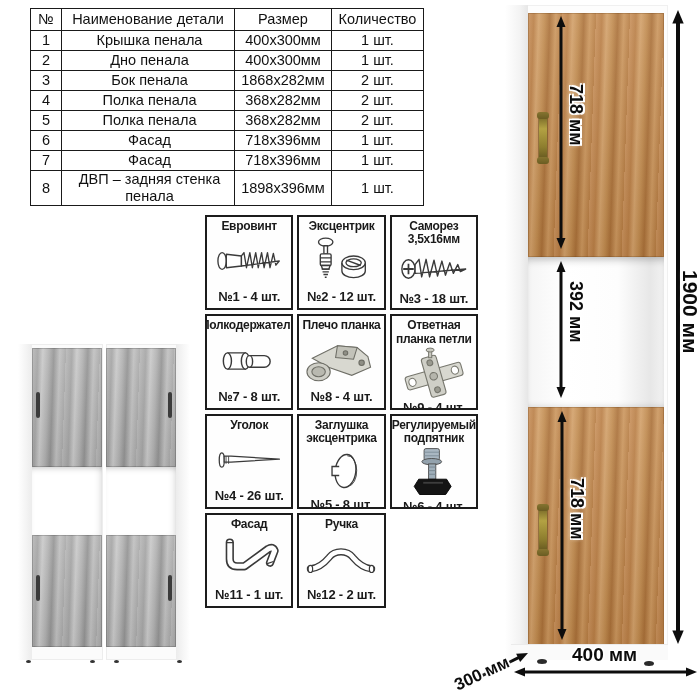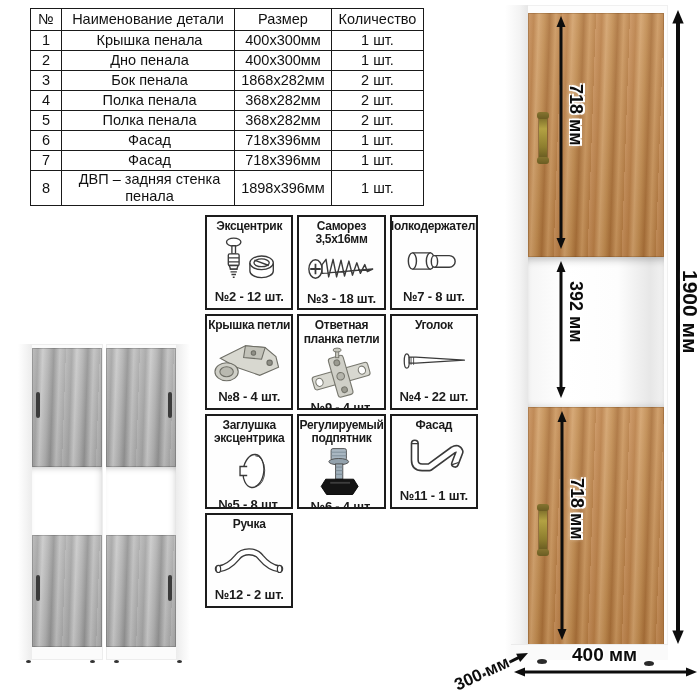--- a/index.html
+++ b/index.html
@@ -153,20 +153,33 @@
           <td>8</td>
           <td class="cell-name">ДВП – задняя стенка пенала</td>
           <td>1898х396мм</td>
           <td>1 шт.</td>
         </tr>
       </tbody>
   </table>
 
   <div class="hw-grid">
       <div class="hw-cell">
+        <div class="hw-title">Евровинт</div>
+        <div class="hw-icon">
+          <svg width="74" height="42" viewBox="0 0 80 50">
+            <g fill="#fff" stroke="#3a3a3a" stroke-width="1.6" stroke-linejoin="round">
+              <ellipse cx="8" cy="25" rx="5" ry="10"></ellipse>
+              <path d="M13 17 L31 19 L31 31 L13 33 Z"></path>
+              <path d="M31 19 L34 15 37 33 41 15 44 33 48 15 51 33 55 15 58 33 62 15 65 33 69 16 72 30 76 25 L31 31 Z"></path>
+            </g>
+          </svg>
+        </div>
+        <div class="hw-qty">№1 - 4 шт.</div>
+      </div>
+      <div class="hw-cell">
         <div class="hw-title">Эксцентрик</div>
         <div class="hw-icon">
           <svg width="72" height="52" viewBox="0 0 80 56">
             <g fill="#fff" stroke="#3a3a3a" stroke-width="1.5" stroke-linejoin="round">
               <ellipse cx="23" cy="7" rx="8" ry="4.5"></ellipse>
               <path d="M21 11 h4 v9 h-4 z"></path>
               <rect x="17" y="20" width="12" height="13" rx="1.5"></rect>
               <path d="M17 24.5 h12 M17 29 h12" fill="none"></path>
               <path d="M18 33 h10 l-1.5 4 h-7 z"></path>
               <path d="M18.5 37 h9 M19.5 40 h7 M20.5 43 h5 M22 46 h2" fill="none"></path>
@@ -201,21 +214,21 @@
               <ellipse cx="36" cy="22" rx="4.5" ry="9"></ellipse>
               <ellipse cx="16" cy="22" rx="4.5" ry="9"></ellipse>
               <path d="M40.5 16 H57 A6.5 6.5 0 0 1 57 29 H40.5"></path>
               <ellipse cx="40.5" cy="22.5" rx="3.5" ry="6.5"></ellipse>
             </g>
           </svg>
         </div>
         <div class="hw-qty">№7 - 8 шт.</div>
       </div>
       <div class="hw-cell">
-        <div class="hw-title">Крышка петли</div>
+        <div class="hw-title">Плечо планка</div>
         <div class="hw-icon">
           <svg width="76" height="52" viewBox="0 0 84 58">
             <g stroke="#6e6e66" stroke-width="1.2">
               <path d="M10 26 L38 12 L60 14 L72 24 L75 36 L54 45 L28 36 Z" fill="#d8d8d0"></path>
               <path d="M38 12 L60 14 L56 27 L36 25 Z" fill="#c2c2b9"></path>
               <ellipse cx="17" cy="41" rx="13" ry="10" fill="#cfcfc7"></ellipse>
               <ellipse cx="17" cy="41" rx="7.5" ry="5.5" fill="#b9b9b0"></ellipse>
               <circle cx="65" cy="31" r="3" fill="#8f8f86"></circle>
               <circle cx="47" cy="20" r="2.5" fill="#8f8f86"></circle>
             </g>
@@ -248,21 +261,21 @@
         <div class="hw-title">Уголок</div>
         <div class="hw-icon">
           <svg width="74" height="34" viewBox="0 0 80 40">
             <g fill="#fff" stroke="#3a3a3a" stroke-width="1.5" stroke-linejoin="round">
               <ellipse cx="8" cy="20" rx="3" ry="8.5"></ellipse>
               <path d="M10.8 15.5 h8 l57 3.5 -57 3.5 h-8 z"></path>
               <path d="M13 15.5 v9 M16 15.5 v9" stroke-width="1" fill="none"></path>
             </g>
           </svg>
         </div>
-        <div class="hw-qty">№4 - 22 шт.</div>
+        <div class="hw-qty">№4 - 26 шт.</div>
       </div>
       <div class="hw-cell">
         <div class="hw-title">Заглушка эксцентрика</div>
         <div class="hw-icon">
           <svg width="60" height="52" viewBox="0 0 66 58">
             <g fill="#fff" stroke="#3a3a3a" stroke-width="1.5">
               <ellipse cx="38" cy="29" rx="11.5" ry="18.5" transform="rotate(7 38 29)"></ellipse>
               <path d="M31 24 h-8 v10 h8" fill="#fff"></path>
               <path d="M40 12 a10 17 0 0 1 1 34" fill="none" stroke-width="1"></path>
             </g>

